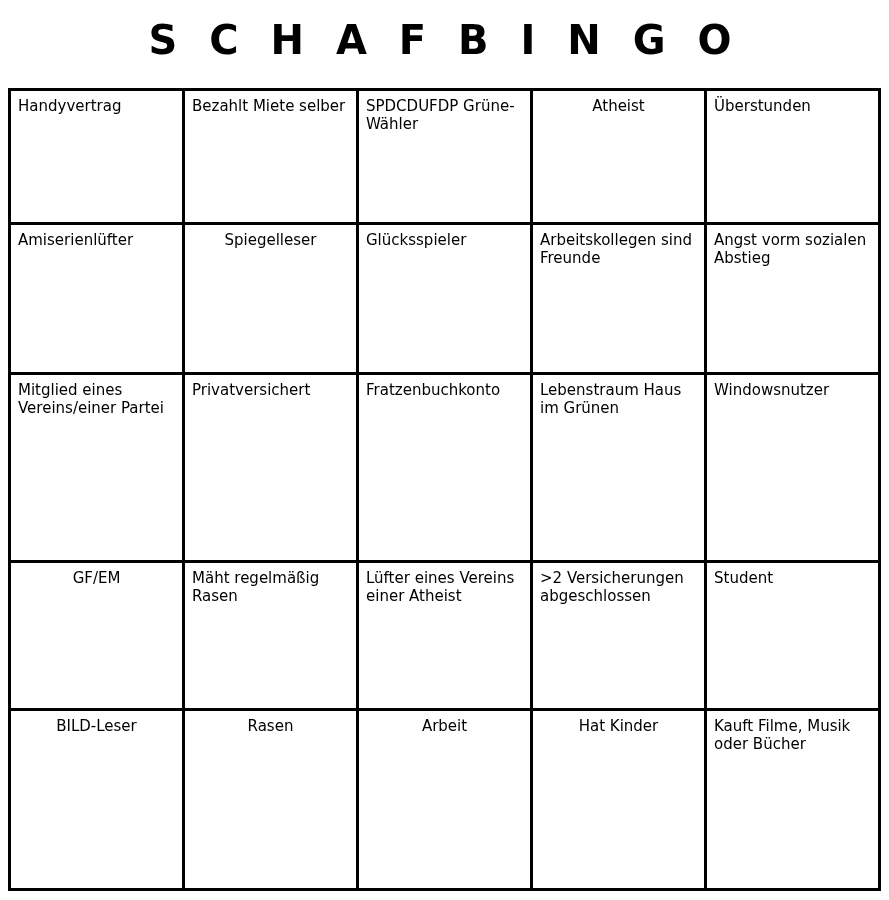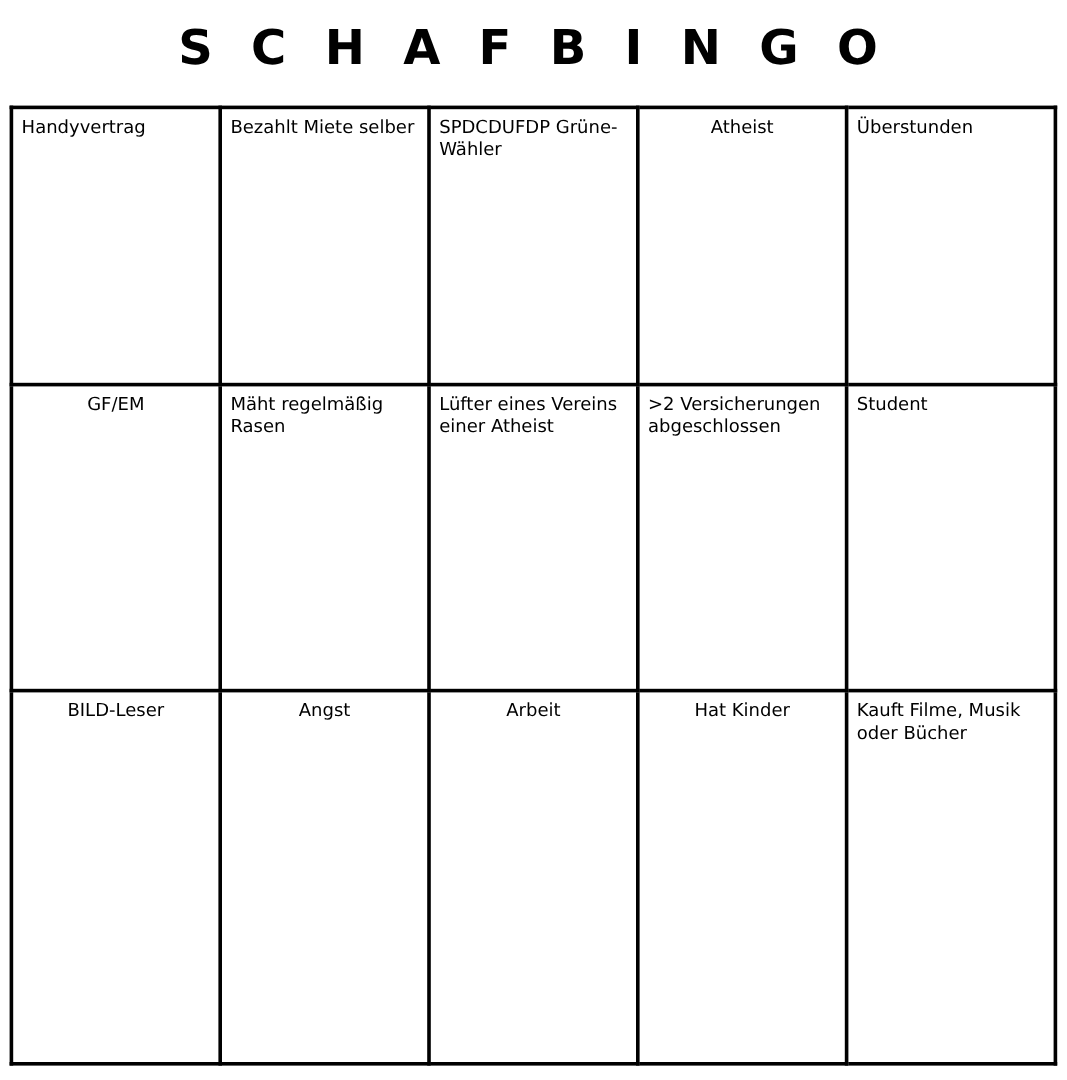--- a/index.html
+++ b/index.html
@@ -85,20 +85,54 @@
         <td class="va-top ha-left">
             <span class="cell-inner">SPDCDUFDP Grüne-Wähler</span>
           </td>
         <td class="va-middle ha-center">
             <span class="cell-inner">Atheist</span>
           </td>
         <td class="va-top ha-left">
             <span class="cell-inner">Überstunden</span>
           </td>
       </tr>
+      <tr class="r1">
+        <td class="va-top ha-left">
+            <span class="cell-inner">Amiserienlüfter</span>
+          </td>
+        <td class="va-middle ha-center">
+            <span class="cell-inner">Spiegelleser</span>
+          </td>
+        <td class="va-middle ha-left">
+            <span class="cell-inner">Glücksspieler</span>
+          </td>
+        <td class="va-top ha-left">
+            <span class="cell-inner">Arbeitskollegen sind Freunde</span>
+          </td>
+        <td class="va-top ha-left">
+            <span class="cell-inner">Angst vorm sozialen Abstieg</span>
+          </td>
+      </tr>
+      <tr class="r2">
+        <td class="va-top ha-left">
+            <span class="cell-inner">Mitglied eines Vereins/einer Partei</span>
+          </td>
+        <td class="va-top ha-left">
+            <span class="cell-inner">Privatversichert</span>
+          </td>
+        <td class="va-middle ha-left">
+            <span class="cell-inner">Fratzenbuchkonto</span>
+          </td>
+        <td class="va-top ha-left">
+            <span class="cell-inner">Lebenstraum Haus im Grünen</span>
+          </td>
+        <td class="va-middle ha-left">
+            <span class="cell-inner">Windowsnutzer</span>
+          </td>
+      </tr>
       <tr class="r3">
         <td class="va-middle ha-center">
             <span class="cell-inner">GF/EM</span>
           </td>
         <td class="va-top ha-left">
             <span class="cell-inner">Mäht regelmäßig Rasen</span>
           </td>
         <td class="va-top ha-left">
             <span class="cell-inner">Lüfter eines Vereins einer Atheist</span>
           </td>
@@ -107,21 +141,21 @@
           </td>
         <td class="va-top ha-left">
             <span class="cell-inner">Student</span>
           </td>
       </tr>
       <tr class="r4">
         <td class="va-middle ha-center">
             <span class="cell-inner">BILD-Leser</span>
           </td>
         <td class="va-middle ha-center">
-            <span class="cell-inner">Angst</span>
+            <span class="cell-inner">Rasen</span>
           </td>
         <td class="va-middle ha-center">
             <span class="cell-inner">Arbeit</span>
           </td>
         <td class="va-middle ha-center">
             <span class="cell-inner">Hat Kinder</span>
           </td>
         <td class="va-top ha-left">
             <span class="cell-inner">Kauft Filme, Musik oder Bücher</span>
           </td>

